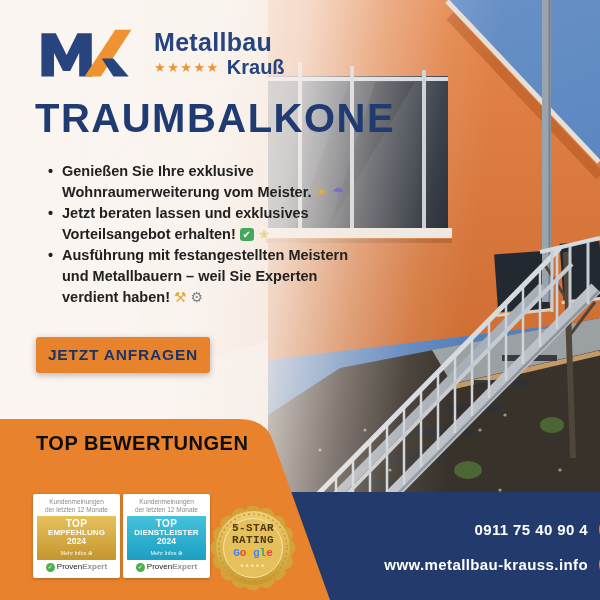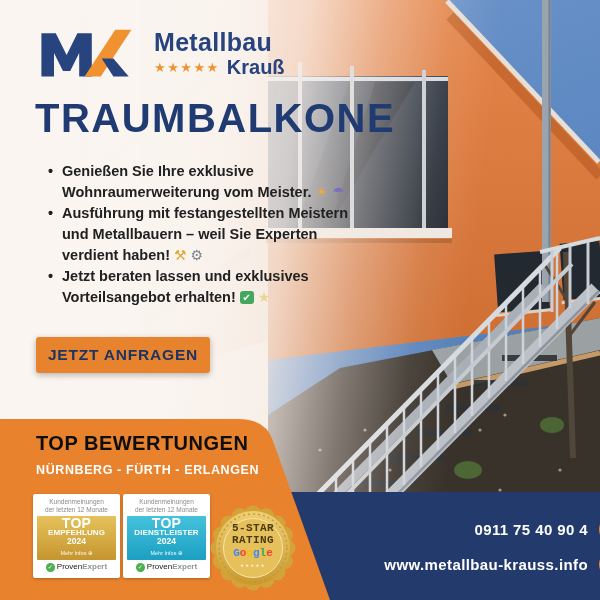--- a/index.html
+++ b/index.html
@@ -56,21 +56,21 @@
     font-size:20px;font-weight:900;color:#0E0E0E;letter-spacing:.5px;}
   .panel-sub{position:absolute;left:36px;top:463px;z-index:4;
     font-size:12.5px;font-weight:800;color:#fff;letter-spacing:.6px;}
   
   .card{position:absolute;top:494px;width:87px;height:84px;background:#fff;z-index:4;
     border-radius:2px;box-shadow:0 1px 3px rgba(0,0,0,.25);text-align:center;
     padding-top:4px;box-sizing:border-box;cursor:pointer;}
   .card1{left:33px;} .card2{left:123px;}
   .k-h{font-size:6.5px;line-height:7.5px;color:#8A8A8A;}
   .k-panel{margin:3px 4px 2px;height:44px;color:#fff;padding-top:3px;box-sizing:border-box;border-radius:1px;}
-  .k-panel .t1{font-size:14px;font-weight:800;line-height:9px;letter-spacing:.3px;}
+  .k-panel .t1{font-size:10px;font-weight:800;line-height:9px;letter-spacing:.3px;}
   .k-panel .t2{font-size:8px;font-weight:800;line-height:9px;letter-spacing:.1px;}
   .k-panel .t3{font-size:8.5px;font-weight:800;line-height:9.5px;}
   .k-panel .more{font-size:5.5px;margin-top:3px;opacity:.93;}
   .k-foot{font-size:8px;color:#151515;margin-top:2px;}
   .k-foot b{font-weight:400;}
   .pe-light{color:#8E9596;font-weight:600;}
   .pe-check{display:inline-block;width:9px;height:9px;border-radius:50%;background:#4CAF50;
     color:#fff;font-size:6px;line-height:9px;margin-right:2px;vertical-align:0px;text-align:center;}
   
   .seal{position:absolute;left:209px;top:500px;width:88px;height:96px;z-index:5;font-family:Liberation Mono, monospace;}
@@ -229,28 +229,27 @@
         <span class="stars">★★★★★</span>
         <span class="family">Krauß</span>
       </div>
     </div>
   </header>
 
   <h1 class="headline">TRAUMBALKONE</h1>
 
   <ul class="bullets" id="bullets">
       <li><span class="bl">Genießen Sie Ihre exklusive</span><br><span class="bl">Wohnraumerweiterung vom Meister.</span><span class="emo ic-sun">☀</span><span class="emo ic-umbrella">☂</span></li>
+      <li><span class="bl">Jetzt beraten lassen und exklusives</span><br><span class="bl">Vorteilsangebot erhalten!</span><span class="emo ic-check">✔</span><span class="emo ic-spark">★</span></li>
       <li><span class="bl">Ausführung mit festangestellten Meistern</span><br><span class="bl">und Metallbauern – weil Sie Experten</span><br><span class="bl">verdient haben!</span><span class="emo ic-worker">⚒</span><span class="emo ic-tool">⚙</span></li>
-      <li><span class="bl">Jetzt beraten lassen und exklusives</span><br><span class="bl">Vorteilsangebot erhalten!</span><span class="emo ic-check">✔</span><span class="emo ic-spark">★</span></li>
     </ul>
 
   <a class="cta" href="#">JETZT ANFRAGEN</a>
 
   <div class="panel-title">TOP BEWERTUNGEN</div>
-  <div class="panel-sub">NÜRNBERG - FÜRTH - ERLANGEN</div>
 
   <div class="card card1">
     <div class="k-h">Kundenmeinungen</div>
     <div class="k-h">der letzten 12 Monate</div>
     <div class="k-panel" style="background: linear-gradient(rgb(230, 194, 92), rgb(197, 149, 46));">
       <div class="t1">TOP</div>
       <div class="t2">EMPFEHLUNG</div>
       <div class="t3">2024</div>
       <div class="more">Mehr Infos ⊕</div>
     </div>

